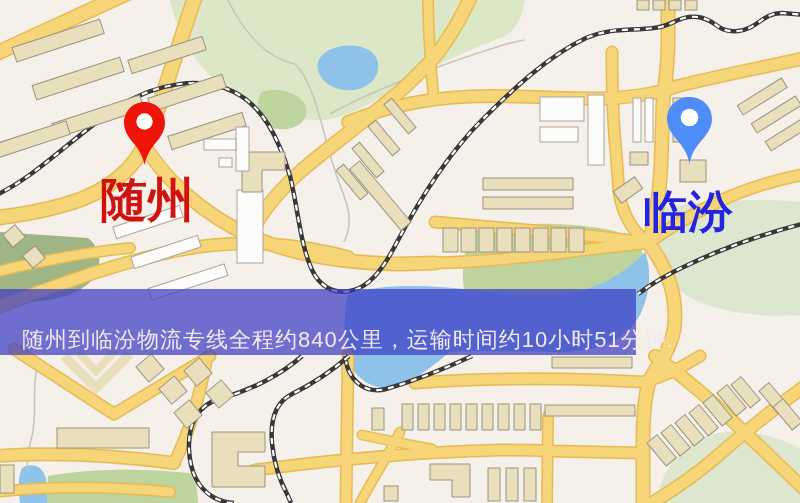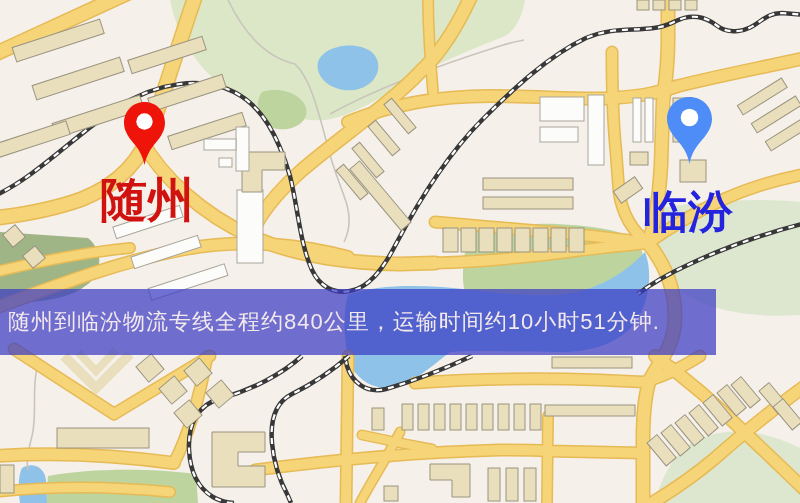--- a/index.html
+++ b/index.html
@@ -18,22 +18,22 @@
   .rail-c{fill:none;stroke:var(--rail,#383838);stroke-width:4.5;}
   .rail-d{fill:none;stroke:#ffffff;stroke-width:2.2;stroke-dasharray:6 6;}
   .bt{fill:var(--btan,#e9dfbd);stroke:#9a9480;stroke-width:1;}
   .bw{fill:#fcfcfa;stroke:#aaa59b;stroke-width:1;}
   .vroad{fill:none;stroke:var(--btan,#e9dfbd);stroke-width:10;}
   .trail{fill:none;stroke:#c9c5bd;stroke-width:1.6;}
   
   .pin{position:absolute;}
   .city-label{position:absolute;font-family:"Liberation Serif",serif;font-weight:700;
               line-height:1;white-space:nowrap;text-shadow:0 0 1px rgba(255,255,255,.35);}
-  .banner{position:absolute;left:0;top:289px;width:716px;height:66px;
-          display:flex;align-items:center;box-sizing:border-box;padding-left:8px;
+  .banner{position:absolute;left:0;top:289px;width:636px;height:66px;
+          display:flex;align-items:flex-end;box-sizing:border-box;padding-left:22px;
           font-size:22px;letter-spacing:1px;white-space:nowrap;}
 </style>
 </head>
 <body>
 
 <div class="stage" style="--bg: #f6f0ea; --road: #f6d478; --roadedge: #e6ba55; --rail: #383838; --water: #8ec2e8; --park: #dbe7c6; --parkdk: #9fb585; --parkmd: #bdd49e; --parklt: #dde7cf; --btan: #e9dfbd;">
 
   <svg width="800" height="503" viewBox="0 0 800 503">
     <rect class="bg" x="0" y="0" width="800" height="503"></rect>
 

